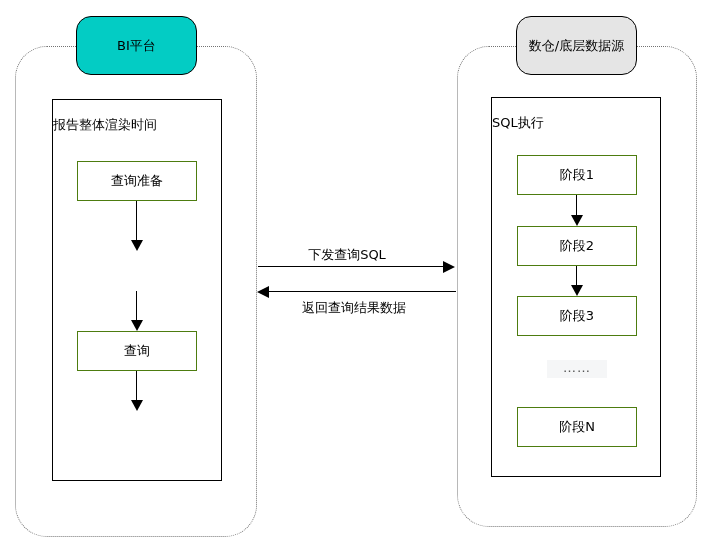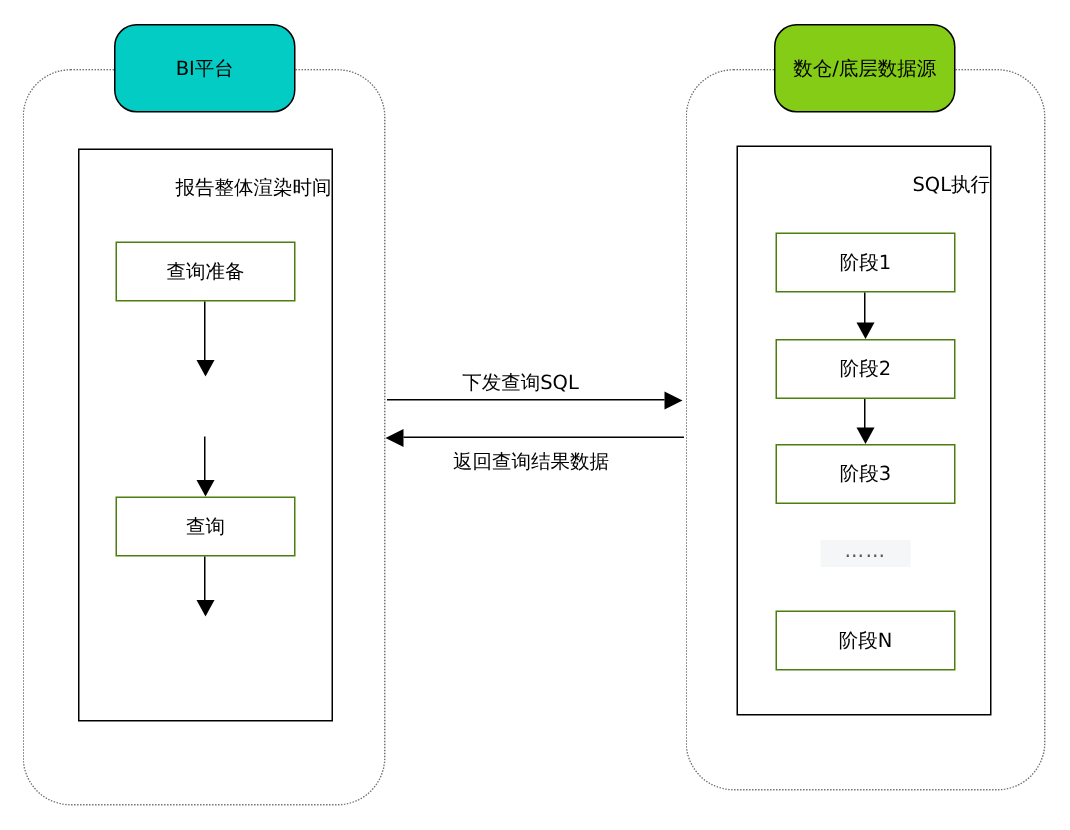--- a/index.html
+++ b/index.html
@@ -45,21 +45,21 @@
     background: #ffffff;
     z-index: 1;
   }
   .panel.left  { left: 52px;  top: 99px; width: 170px; height: 382px; }
   .panel.right { left: 491px; top: 97px; width: 170px; height: 380px; }
   .panel-title {
     position: absolute;
     top: 16px;
     left: 0;
     width: 100%;
-    text-align: right;
+    text-align: left;
     font-size: 13px;
   }
 
   .flow-node {
     position: absolute;
     width: 120px;
     height: 40px;
     border: 1px solid #4d7c0f;
     background: #ffffff;
     display: flex;
@@ -145,21 +145,21 @@
 <body>
 
 <div class="canvas">
 
   <div class="group left"></div>
   <div class="group right"></div>
 
   <div class="header-node left" style="background-color: rgb(3, 204, 196);">
     <span>BI平台</span>
   </div>
-  <div class="header-node right" style="background-color: #84cc16;">
+  <div class="header-node right" style="background-color: #e5e5e5;">
     <span>数仓/底层数据源</span>
   </div>
 
   <div class="panel left">
     <div class="panel-title">报告整体渲染时间</div>
   </div>
 
   <div class="panel right">
     <div class="panel-title">SQL执行</div>
   </div>

